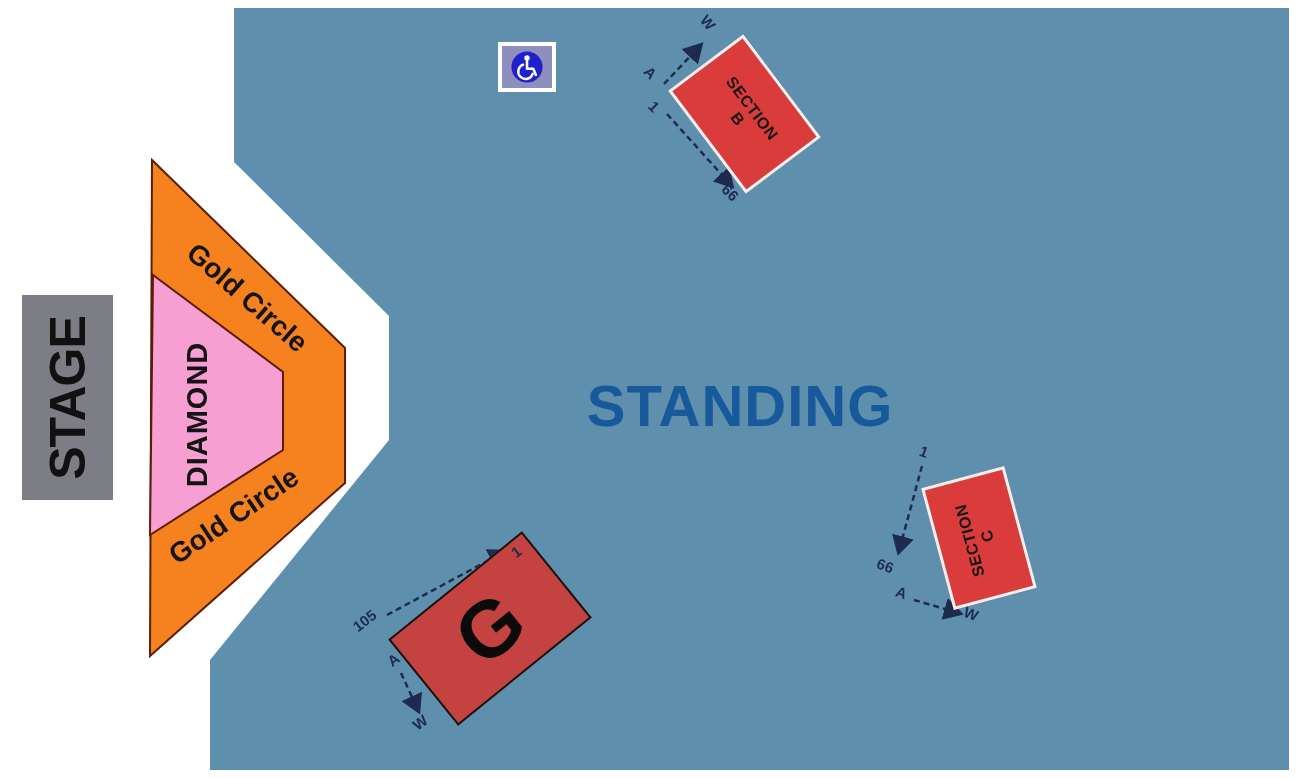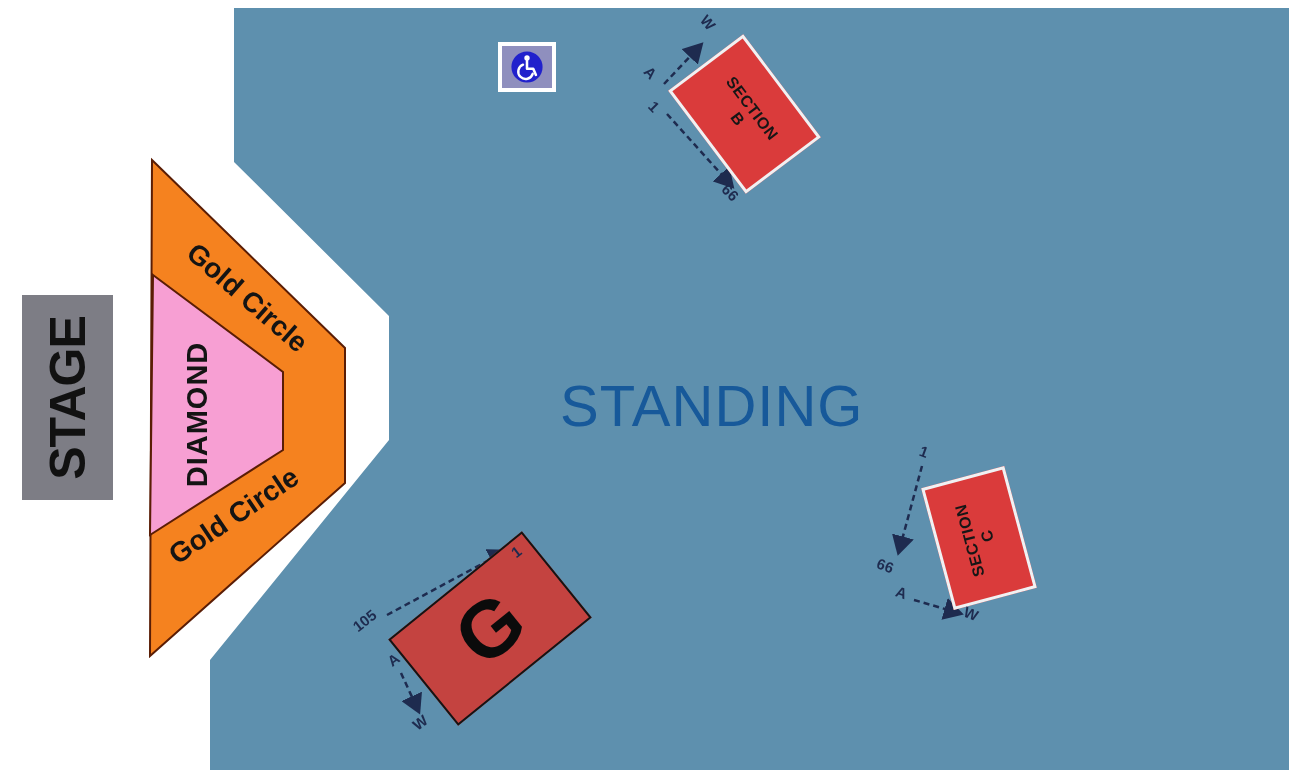--- a/index.html
+++ b/index.html
@@ -28,22 +28,22 @@
     color:#111;white-space:nowrap;
   }
   .rot-label{
     position:absolute;font-weight:bold;color:#141414;white-space:nowrap;
     text-align:center;
   }
   .gc-upper{left:167px;top:282px;width:160px;font-size:28px;transform:rotate(41deg);}
   .gc-lower{left:154px;top:500px;width:160px;font-size:28px;transform:rotate(-34deg);}
   .diamond-label{left:122px;top:398px;width:150px;font-size:29px;transform:rotate(-90deg);letter-spacing:1px;}
   .standing-label{
-    position:absolute;left:560px;top:377px;width:360px;text-align:left;
-    font-weight:normal;font-size:58px;line-height:1;letter-spacing:1px;
+    position:absolute;left:560px;top:377px;width:360px;text-align:center;
+    font-weight:bold;font-size:58px;line-height:1;letter-spacing:1px;
     color:var(--standing-text);
   }
   .section{
     position:absolute;box-sizing:border-box;display:flex;flex-direction:column;
     align-items:center;justify-content:center;
   }
   .sec-b{left:680px;top:67px;width:129px;height:94px;transform:rotate(53deg);
     background:var(--section-red);border:3px solid #F0F1F3;}
   .sec-c{left:916px;top:495px;width:126px;height:86px;transform:rotate(-105deg);
     background:var(--section-red);border:3px solid #F0F1F3;}

